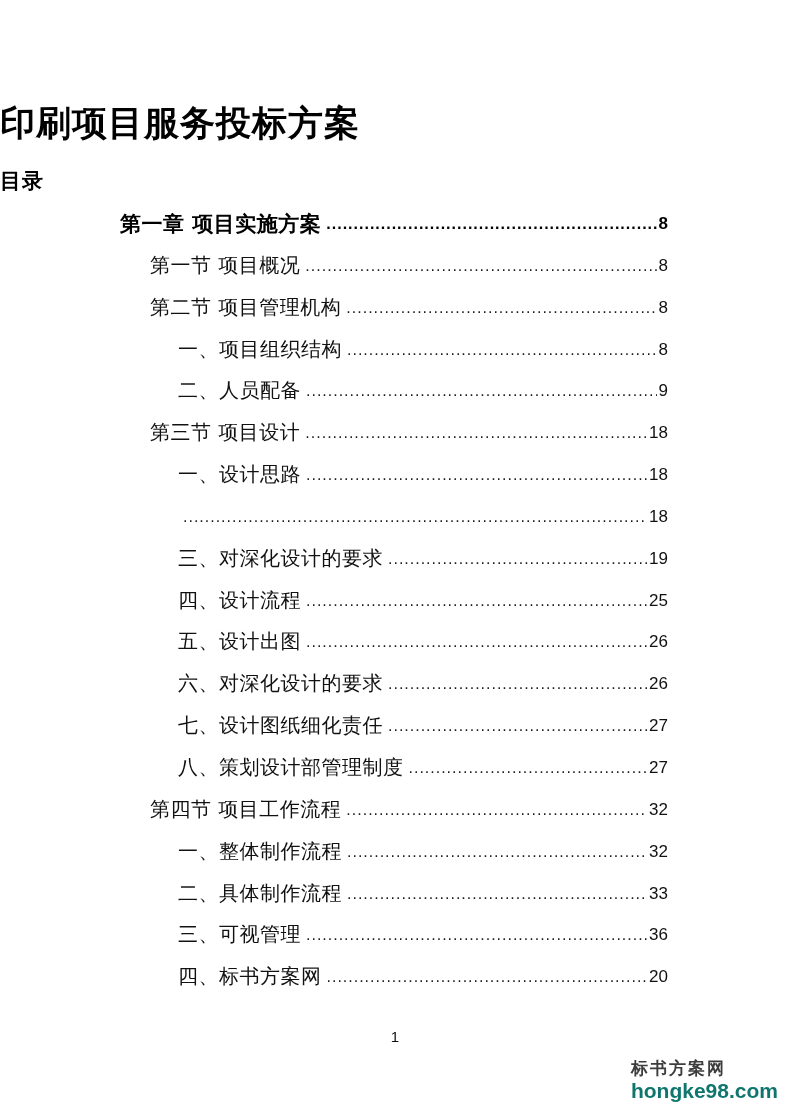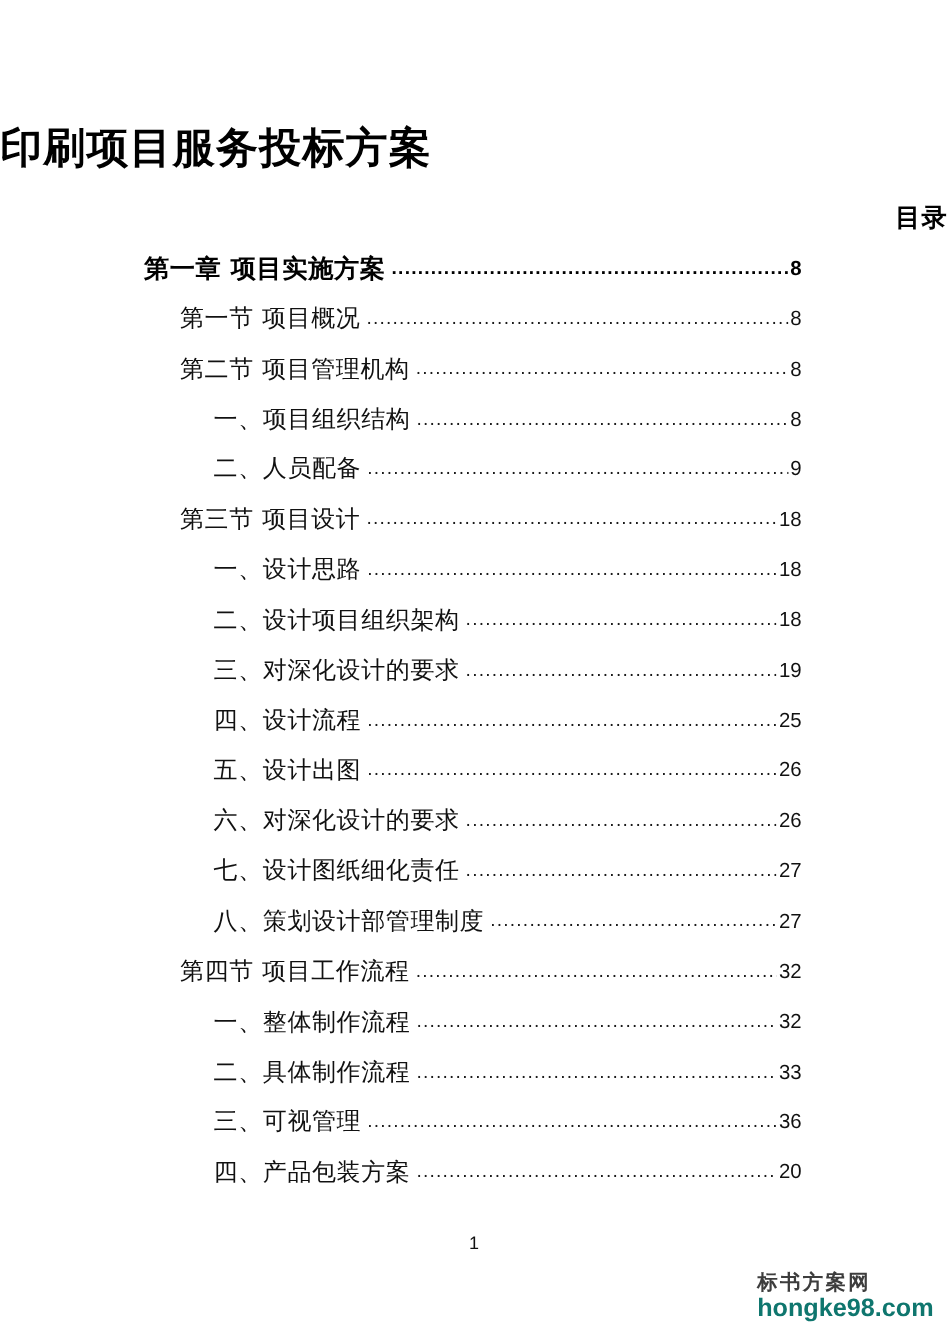--- a/index.html
+++ b/index.html
@@ -18,21 +18,21 @@
     text-align: left;
     font-size: 35px;
     font-weight: bold;
     letter-spacing: 1px;
     color: #000;
   }
 
   .toc-heading {
     position: absolute;
     top: 167px; left: 0; right: 0;
-    text-align: right;
+    text-align: left;
     font-size: 21px;
     font-weight: bold;
     letter-spacing: 1px;
     color: #000;
   }
 
   .toc {
     position: absolute;
     top: 203px;
     left: 120px;
@@ -152,21 +152,20 @@
     <span class="lbl">第三节 项目设计</span>
       <span class="dots"></span>
       <span class="pg">18</span>
   </div>
   <div class="toc-row lv3">
     <span class="lbl">一、设计思路</span>
       <span class="dots"></span>
       <span class="pg">18</span>
   </div>
   <div class="toc-row lv3">
-    <span class="lbl">二、设计项目组织架构</span>
       <span class="dots"></span>
       <span class="pg">18</span>
   </div>
   <div class="toc-row lv3">
     <span class="lbl">三、对深化设计的要求</span>
       <span class="dots"></span>
       <span class="pg">19</span>
   </div>
   <div class="toc-row lv3">
     <span class="lbl">四、设计流程</span>
@@ -207,21 +206,21 @@
     <span class="lbl">二、具体制作流程</span>
       <span class="dots"></span>
       <span class="pg">33</span>
   </div>
   <div class="toc-row lv3">
     <span class="lbl">三、可视管理</span>
       <span class="dots"></span>
       <span class="pg">36</span>
   </div>
   <div class="toc-row lv3">
-    <span class="lbl">四、产品包装方案</span>
+    <span class="lbl">四、标书方案网</span>
       <span class="dots"></span>
       <span class="pg">20</span>
   </div>
 </div>
 
 <div class="footer-pagenum">1</div>
 
 <div class="watermark">
   <span class="wm-name">标书方案网</span>
   <span class="wm-url">hongke98.com</span>

